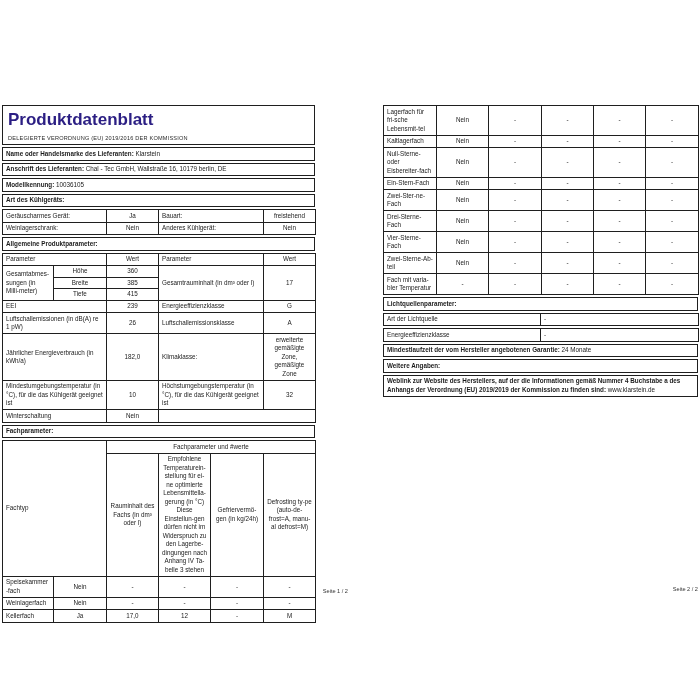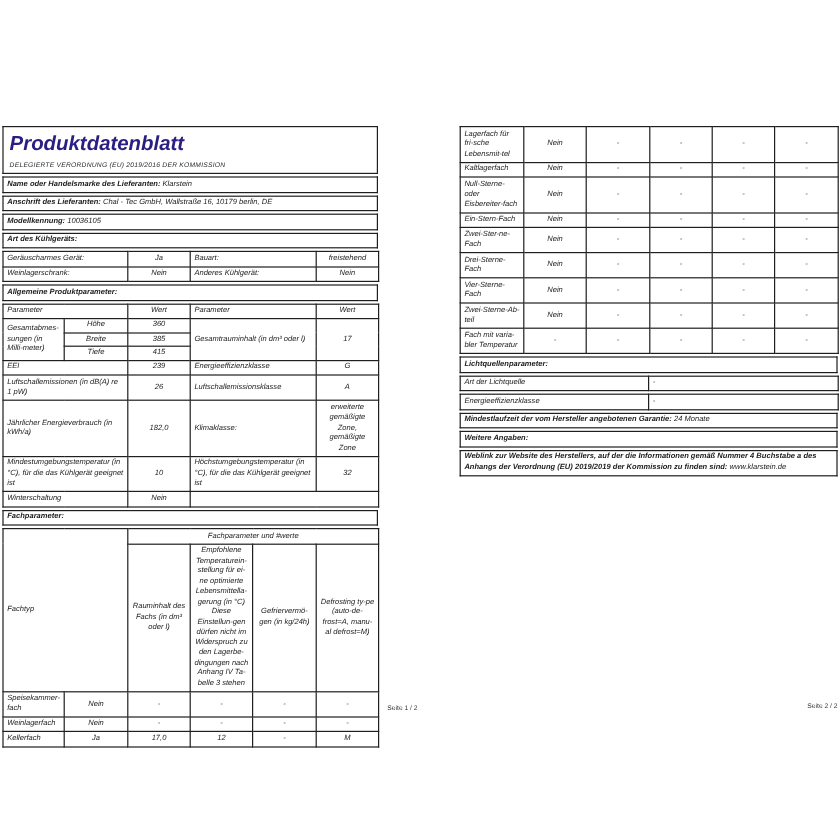--- a/index.html
+++ b/index.html
@@ -1,17 +1,17 @@
 <!DOCTYPE html>
 <html><head>
 <meta charset="utf-8">
 <style>
   html,body{margin:0;padding:0;width:700px;height:700px;background:#ffffff;overflow:hidden;}
   body{position:relative;font-family:"Liberation Sans","DejaVu Sans",sans-serif;color:#1b1b1b;}
-  .page{position:absolute;top:105px;font-style:italic;}
+  .page{position:absolute;top:105px;}
   #p1{left:2px;width:313px;}
   #p2{left:383px;width:315px;}
   .sec{margin:0 0 2px 0;border-collapse:collapse;width:100%;table-layout:fixed;}
   .sec td{border:1px solid #1f1f1f;font-size:6.3px;line-height:1.35;padding:1.5px 3px;vertical-align:middle;word-wrap:break-word;overflow:hidden;background:#fff;}
   .c{text-align:center;}
   .b{font-weight:bold;}
   .titlebox td{padding:3px 5px 2px 5px;}
   h1{margin:0;font-size:17px;font-weight:bold;color:#2b1e83;letter-spacing:0;}
   .subtitle{display:block;font-size:5.6px;color:#2b2b2b;margin-top:3px;letter-spacing:0.2px;}
   .dimrow td{padding:1px 3px;}

